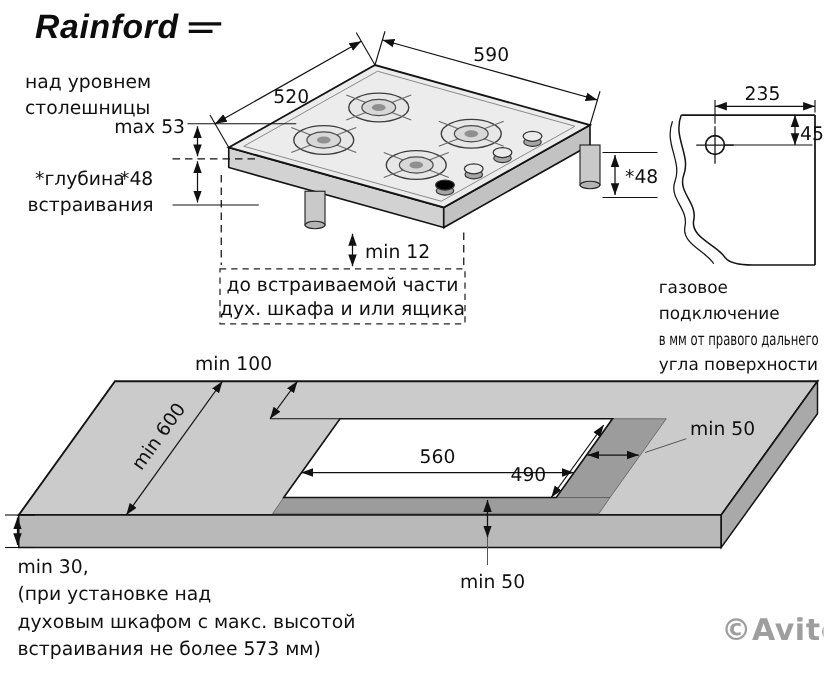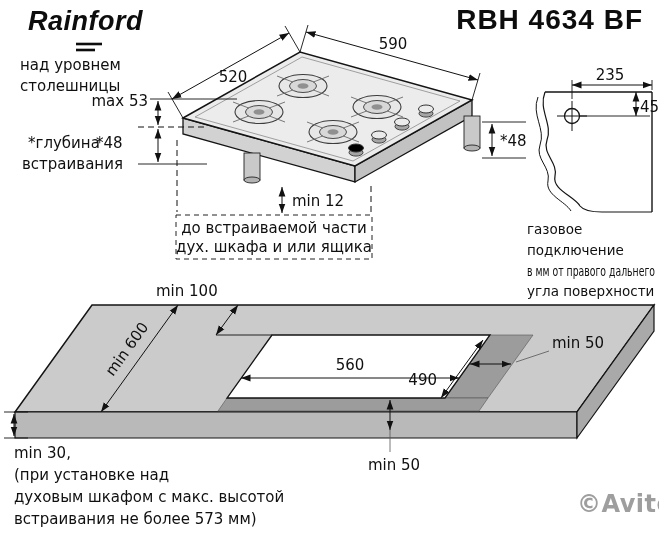--- a/index.html
+++ b/index.html
@@ -2,21 +2,21 @@
 <html><head>
 <meta charset="utf-8">
 <style>
   html,body { margin:0; padding:0; background:#ffffff; }
   .page {
     position:relative; width:659px; height:540px; background:#fff;
     overflow:hidden; font-family:"DejaVu Sans", sans-serif; color:#101010;
   }
   .hdr-brand {
     position:absolute; left:28px; top:6px; display:flex; align-items:center;
-    font:italic 700 27px "Liberation Sans", sans-serif; letter-spacing:0.5px; color:#0d0d0d;flex-direction:column;
+    font:italic 700 27px "Liberation Sans", sans-serif; letter-spacing:0.5px; color:#0d0d0d;
   }
   .hdr-brand .mark { margin-left:6px; margin-top:2px; }
   .hdr-model {
     position:absolute; right:16px; top:4px;
     font:700 28px "Liberation Sans", sans-serif; letter-spacing:1px; color:#0d0d0d;
   }
   .watermark {
     position:absolute; left:577px; top:490px;
     font:600 24px "DejaVu Sans", sans-serif; color:#9e9e9e; letter-spacing:0.5px;
   }
@@ -33,21 +33,20 @@
 
 <div class="page">
 
   <div class="hdr-brand">
     <span>Rainford</span>
     <svg class="mark" width="30" height="18">
       <line x1="2" y1="5" x2="28" y2="5" stroke="#0d0d0d" stroke-width="2.6"></line>
       <line x1="2" y1="11" x2="21" y2="11" stroke="#0d0d0d" stroke-width="2.6"></line>
     </svg>
   </div>
-  <div class="hdr-model">RBH 4634 BF</div>
 
   <svg class="diagram" width="659" height="540" viewBox="0 0 659 540">
     <defs>
       <marker id="ah" markerUnits="userSpaceOnUse" markerWidth="10" markerHeight="8" viewBox="0 0 10 8" refX="9.5" refY="4" orient="auto-start-reverse">
         <path d="M0,0.6 L9.5,4 L0,7.4 Z" fill="#111"></path>
       </marker>
     </defs>
 
     <g>
       <polygon points="183,118 355,166 355,182 183,134" fill="#d2d2d2" stroke="#141414" stroke-width="1.3"></polygon>

